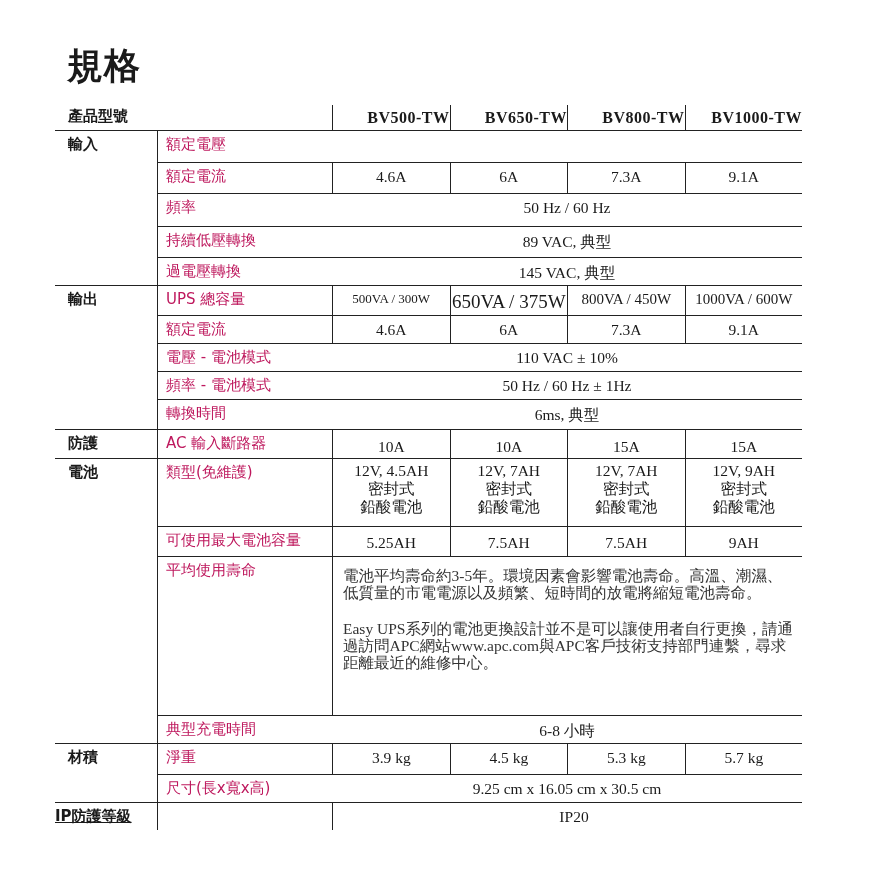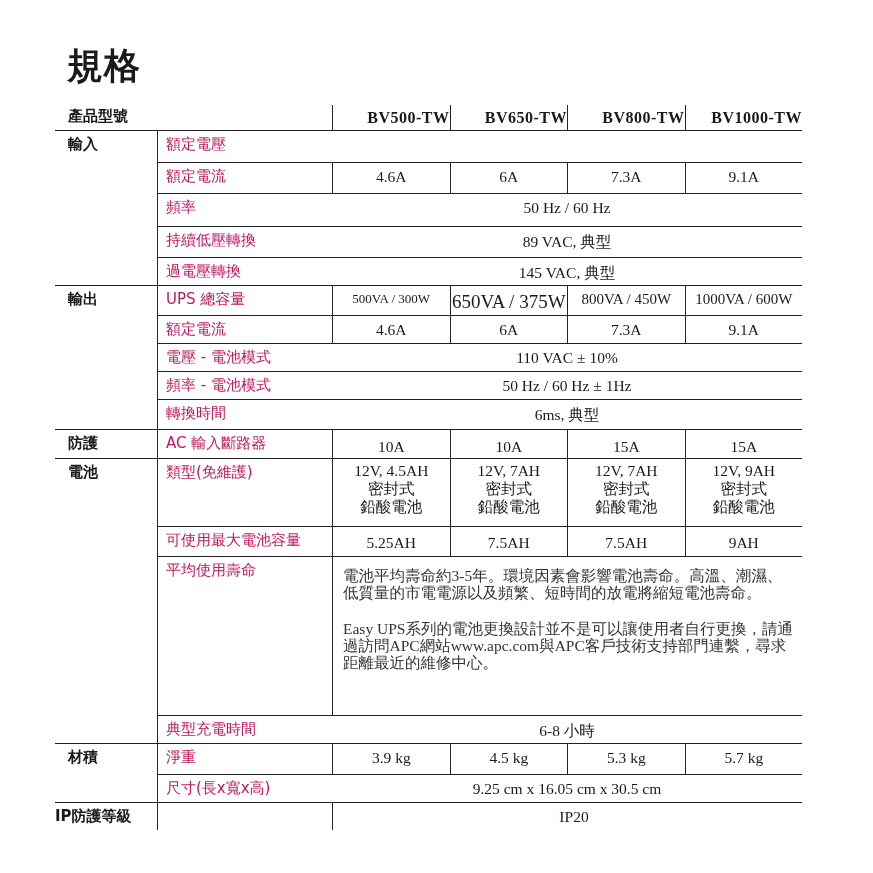--- a/index.html
+++ b/index.html
@@ -194,18 +194,18 @@
     <div class="line"></div>
   </div>
   <div class="row" style="height:28px">
     <div class="cat"></div>
     <div class="lbl">尺寸(長x寬x高)</div>
     <div class="full">9.25 cm x 16.05 cm x 30.5 cm</div>
     <div class="line wide"></div>
   </div>
 
   <div class="row" style="height:27px">
-    <div class="cat" style="width:102px; padding-left:0;">IP防護等級</div>
+    <div class="cat" style="width:102px; padding-left:0;text-decoration:underline;">IP防護等級</div>
     <div class="lbl"></div>
     <div class="full left" style="border-left:1px solid #222">IP20</div>
   </div>
 
 </div>
 
 </body></html>

